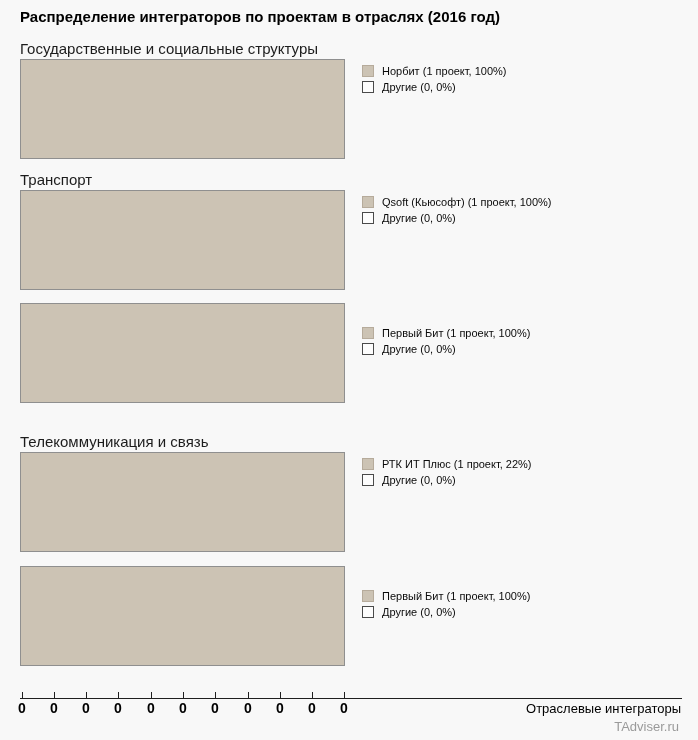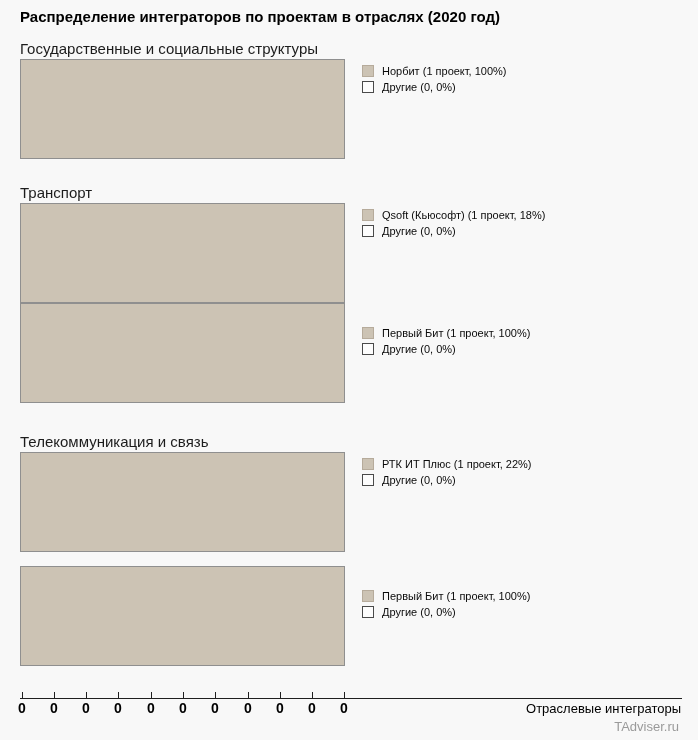--- a/index.html
+++ b/index.html
@@ -7,21 +7,21 @@
     width:698px; height:740px; position:relative;
     background:#f8f8f8; overflow:hidden;
     font-family:"Liberation Sans", sans-serif; color:#000;
   }
   .page-title {
     position:absolute; left:20px; top:8px;
     font-size:15px; font-weight:bold; white-space:nowrap; color:#000;
   }
   .section { position:absolute; left:20px; width:662px; }
   #sec0 { top:40px; }
-  #sec1 { top:184px; }
+  #sec1 { top:171px; }
   #sec2 { top:302px; }
   #sec3 { top:433px; }
   #sec4 { top:565px; }
   .section-title {
     font-size:15px; line-height:18px; color:#1c1c1c; white-space:nowrap;
   }
   .bar {
     margin-top:1px; width:325px; height:100px;
     background:#ccc3b4; border:1px solid #8f8f8f; box-sizing:border-box;
   }
@@ -42,21 +42,21 @@
     font-size:13px; font-weight:normal; white-space:nowrap; color:#000;
   }
   .watermark {
     position:absolute; right:19px; top:719px;
     font-size:13px; color:#9a9a9a; white-space:nowrap;
   }
 </style>
 </head>
 <body>
 
-<div class="page-title">Распределение интеграторов по проектам в отраслях (2020 год)</div>
+<div class="page-title">Распределение интеграторов по проектам в отраслях (2016 год)</div>
 
 <div class="section" id="sec0">
   <div class="section-title">Государственные и социальные структуры</div>
   <div class="bar"></div>
   <div class="legend">
     <div class="legend-row">
       <span class="swatch filled"></span>
       <span class="legend-label">Норбит (1 проект, 100%)</span>
     </div>
     <div class="legend-row">
@@ -65,21 +65,21 @@
     </div>
   </div>
 </div>
 
 <div class="section" id="sec1">
   <div class="section-title">Транспорт</div>
   <div class="bar"></div>
   <div class="legend">
     <div class="legend-row">
       <span class="swatch filled"></span>
-      <span class="legend-label">Qsoft (Кьюсофт) (1 проект, 18%)</span>
+      <span class="legend-label">Qsoft (Кьюсофт) (1 проект, 100%)</span>
     </div>
     <div class="legend-row">
       <span class="swatch empty"></span>
       <span class="legend-label">Другие (0, 0%)</span>
     </div>
   </div>
 </div>
 
 <div class="section" id="sec2">
   <div class="bar"></div>

